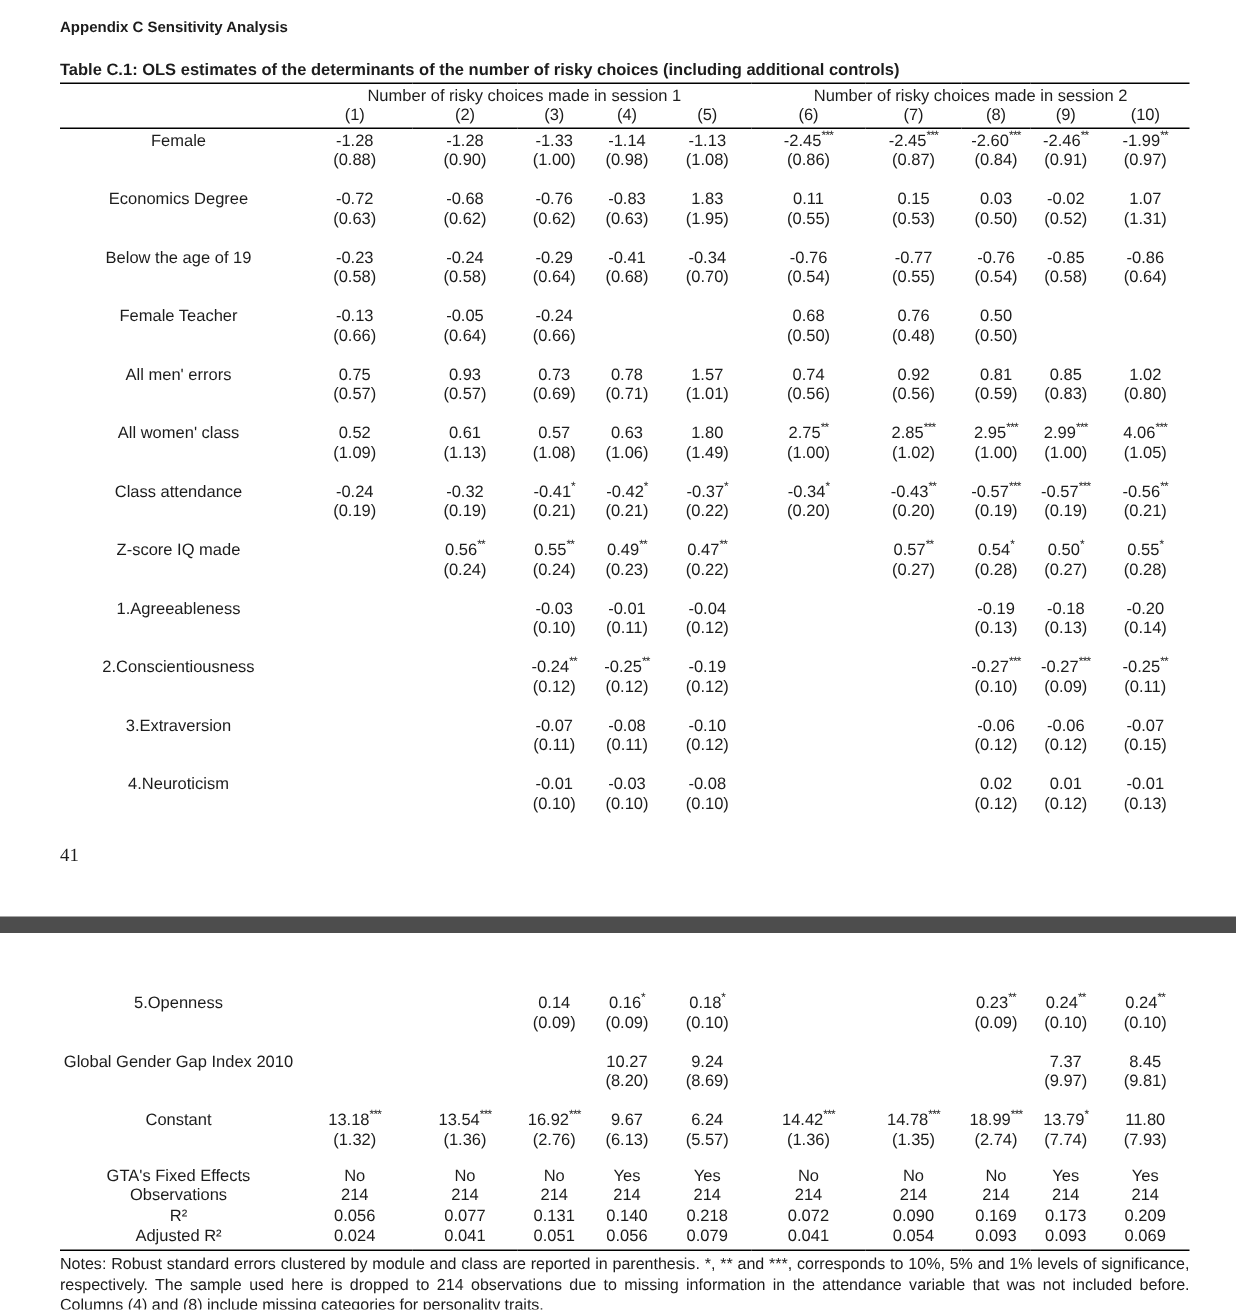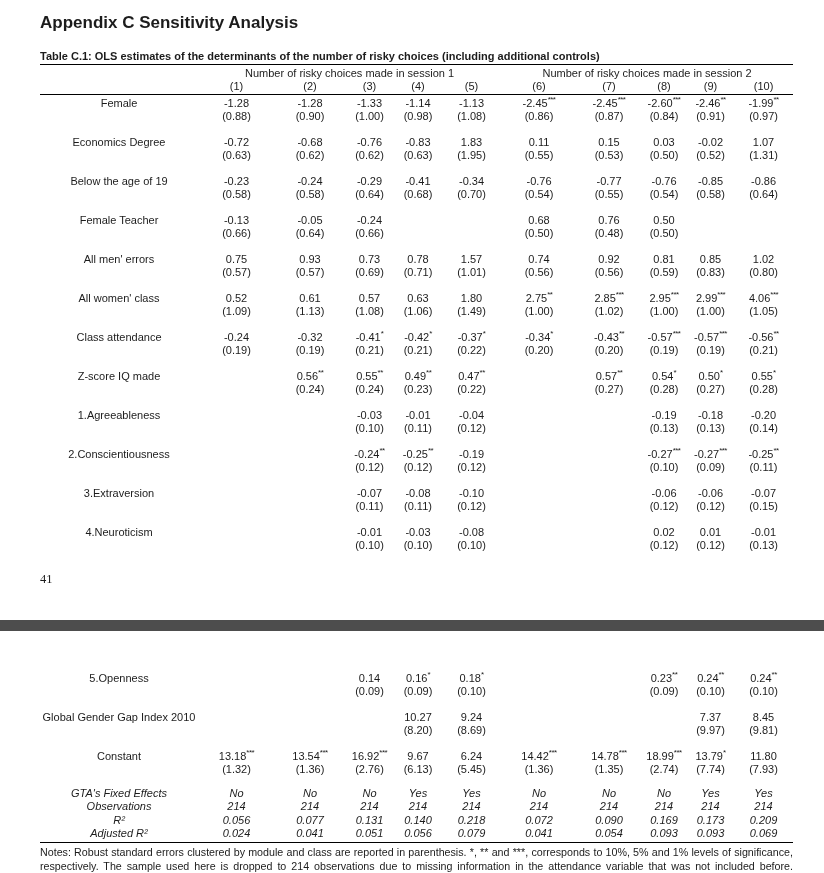--- a/index.html
+++ b/index.html
@@ -1,31 +1,31 @@
 <!DOCTYPE html>
 <html><head>
 <meta charset="utf-8">
 <style>
   * { margin:0; padding:0; box-sizing:border-box; }
   html,body { width:824px; height:873px; background:#ffffff; overflow:hidden;
     font-family:"Liberation Sans", sans-serif; color:#1c1c1c; }
   .page-content { padding-left:40px; padding-right:31px; }
-  .appendix-title { padding-top:13px; font-size:17px; font-weight:bold; }
+  .appendix-title { padding-top:13px; font-size:10px; font-weight:bold; }
   .table-title { margin-top:17px; font-size:11px; font-weight:bold; }
   table.results { table-layout:fixed; width:753px; border-collapse:collapse; margin-top:2px; }
   table.results td, table.results th { font-size:11px; line-height:13px; text-align:center;
     vertical-align:top; padding:0; overflow:visible; white-space:nowrap; }
   tr.group-row th { border-top:1.5px solid #000; font-weight:normal; padding-top:2px; height:15px; }
   tr.group-row td { border-top:1.5px solid #000; }
   tr.colnum-row td { border-bottom:1.5px solid #000; height:14px; }
   td.row-label { text-align:left; white-space:normal; line-height:13px;margin-top:48px; }
   tr.coef-row td { height:15px; padding-top:2px; }
   tr.se-row td { height:14px; padding-bottom:11px; }
   sup.stars { font-size:8px; line-height:0; letter-spacing:-0.5px; }
-  tr.stats-row td { font-style:italic; height:13.5px; }
+  tr.stats-row td { height:13.5px; }
   tr.stats-row:last-child td { border-bottom:1.5px solid #000; padding-bottom:2px; }
   .page-number { text-align:left; font-family:"Liberation Serif", serif; font-size:12.5px;
     margin-top:9px; }
   .page-divider { width:824px; height:11px; margin-top:33px; }
   .page2 { margin-top:39px; }
   .notes { font-size:10.7px; line-height:1.28; text-align:justify; margin-top:3px; width:753px; }
 </style>
 </head>
 <body>
 
@@ -453,21 +453,21 @@
           <td>14.78<sup class="stars">***</sup></td>
           <td>18.99<sup class="stars">***</sup></td>
           <td>13.79<sup class="stars">*</sup></td>
           <td>11.80</td>
         </tr>
         <tr class="se-row">
           <td>(1.32)</td>
           <td>(1.36)</td>
           <td>(2.76)</td>
           <td>(6.13)</td>
-          <td>(5.45)</td>
+          <td>(5.57)</td>
           <td>(1.36)</td>
           <td>(1.35)</td>
           <td>(2.74)</td>
           <td>(7.74)</td>
           <td>(7.93)</td>
         </tr>
       </tbody>
     <tbody id="tbody-stats">
         <tr class="stats-row">
           <td class="row-label">GTA's Fixed Effects</td>

